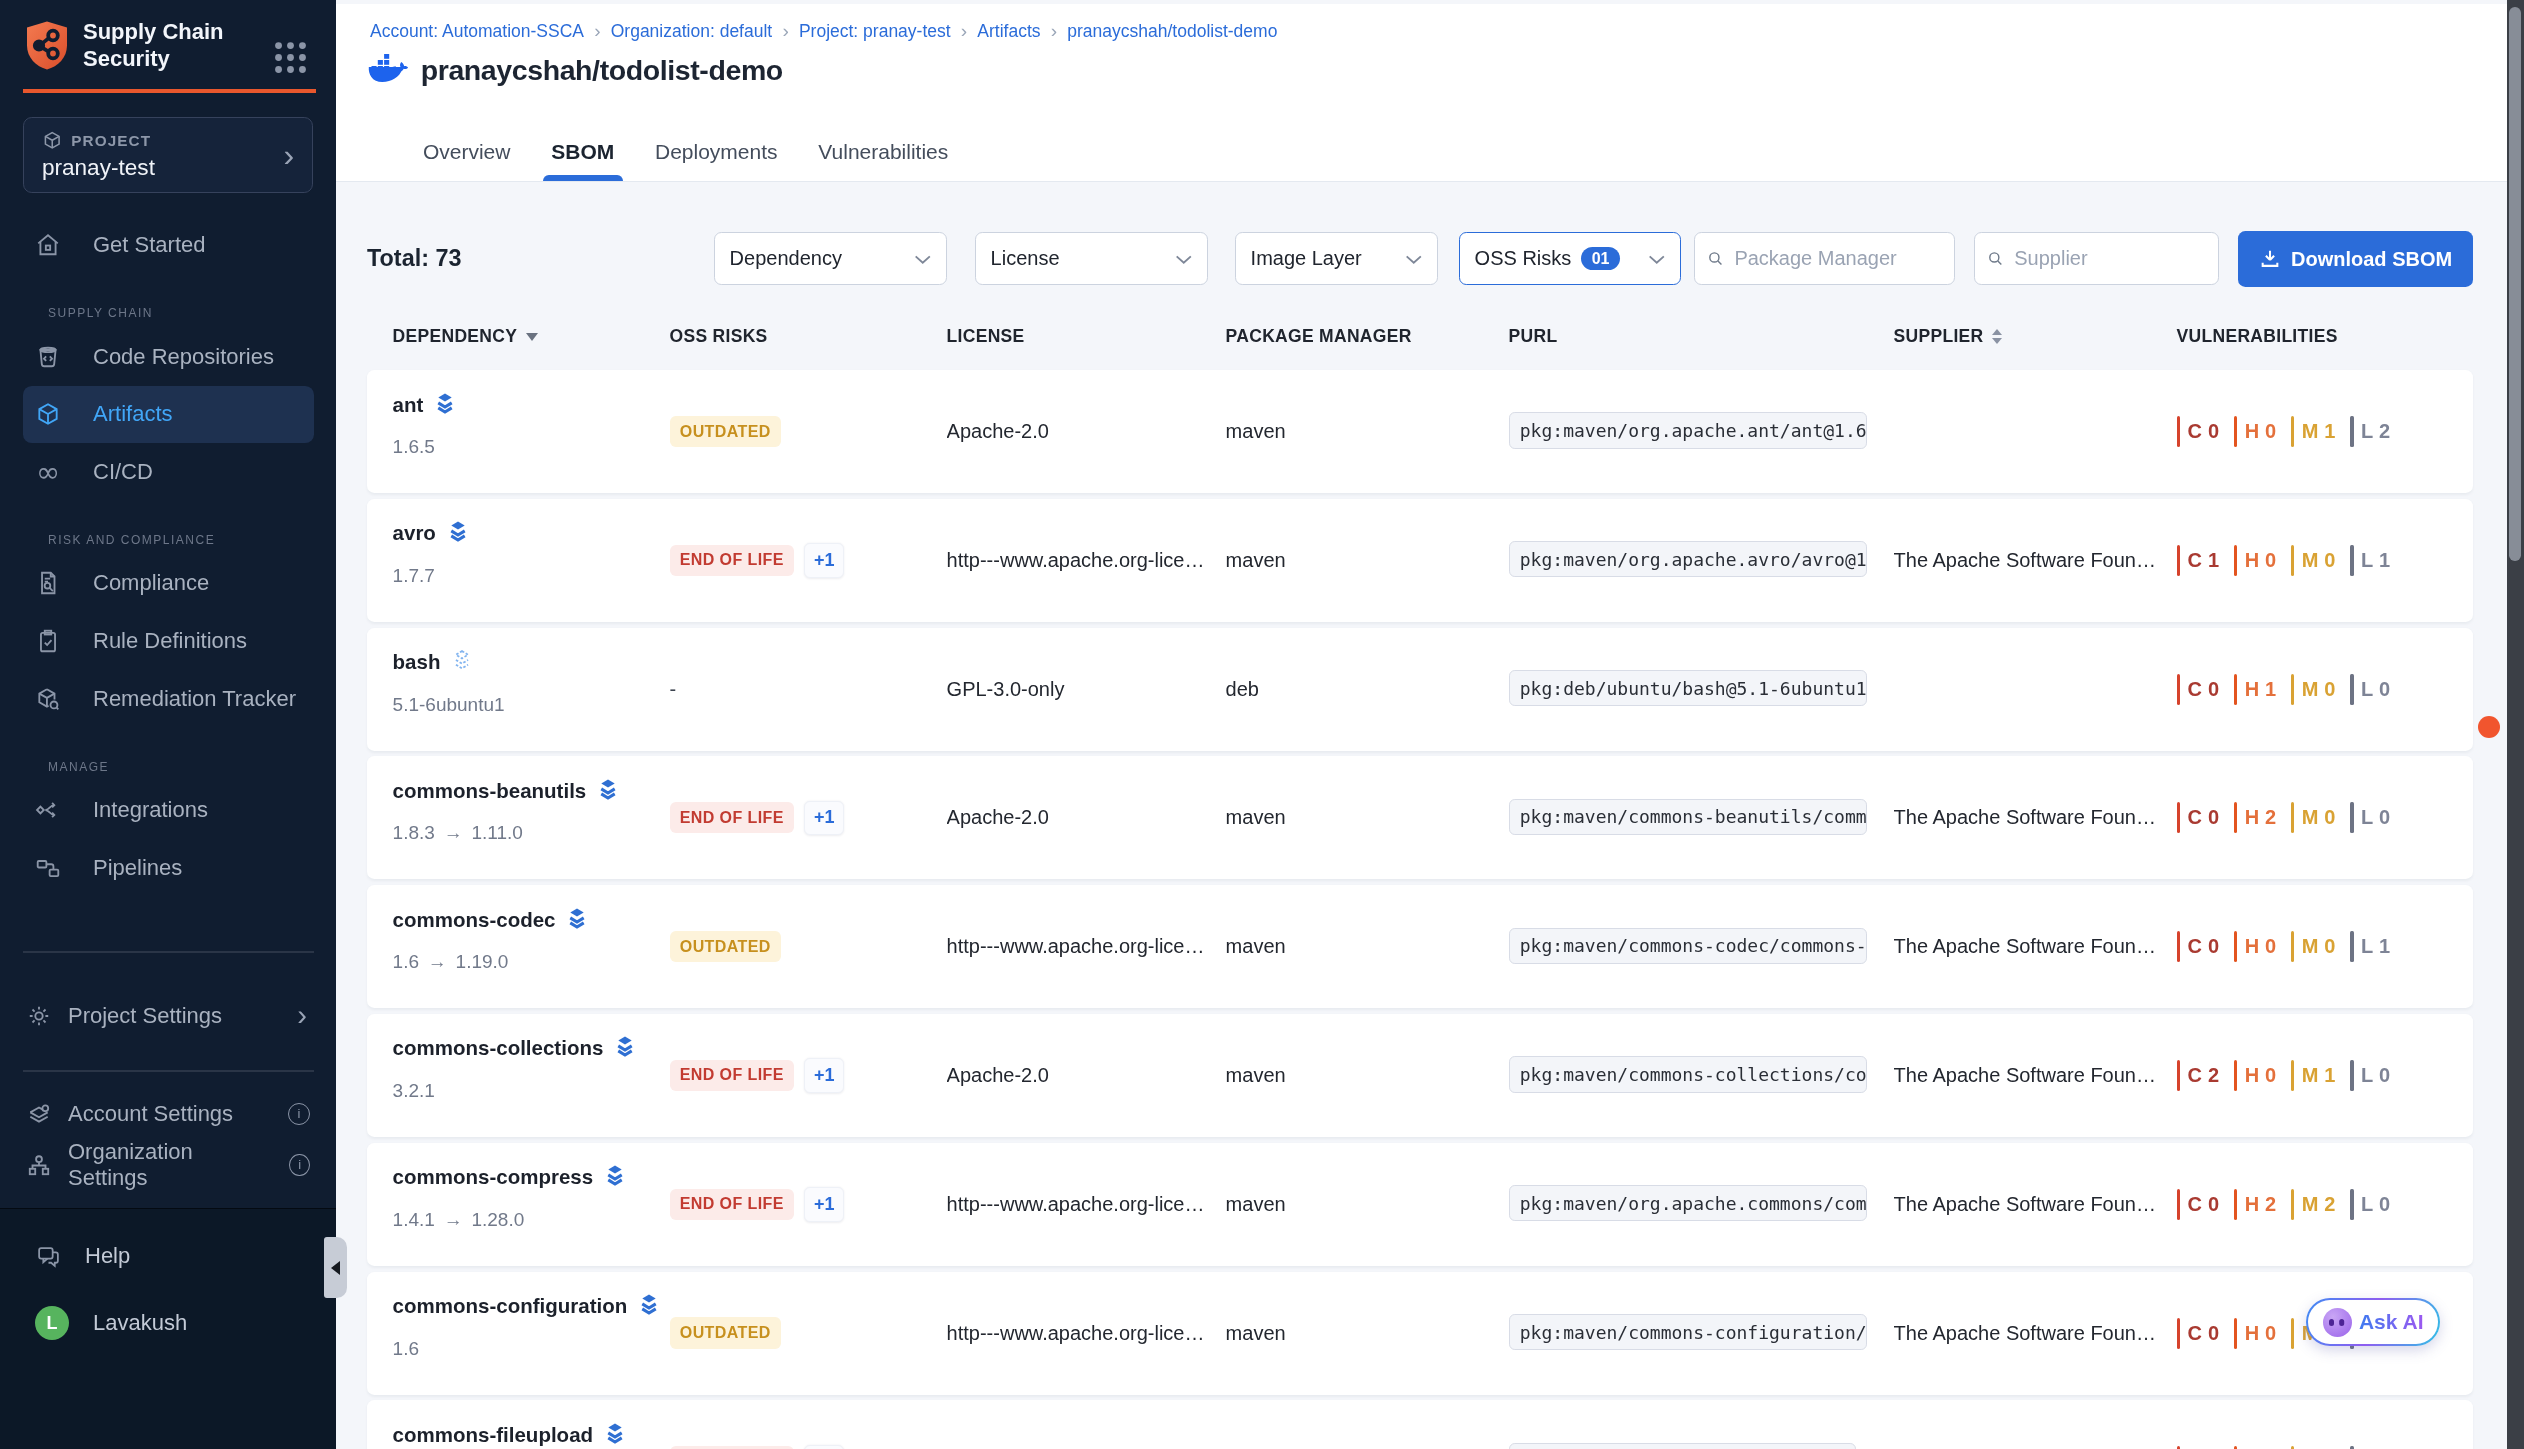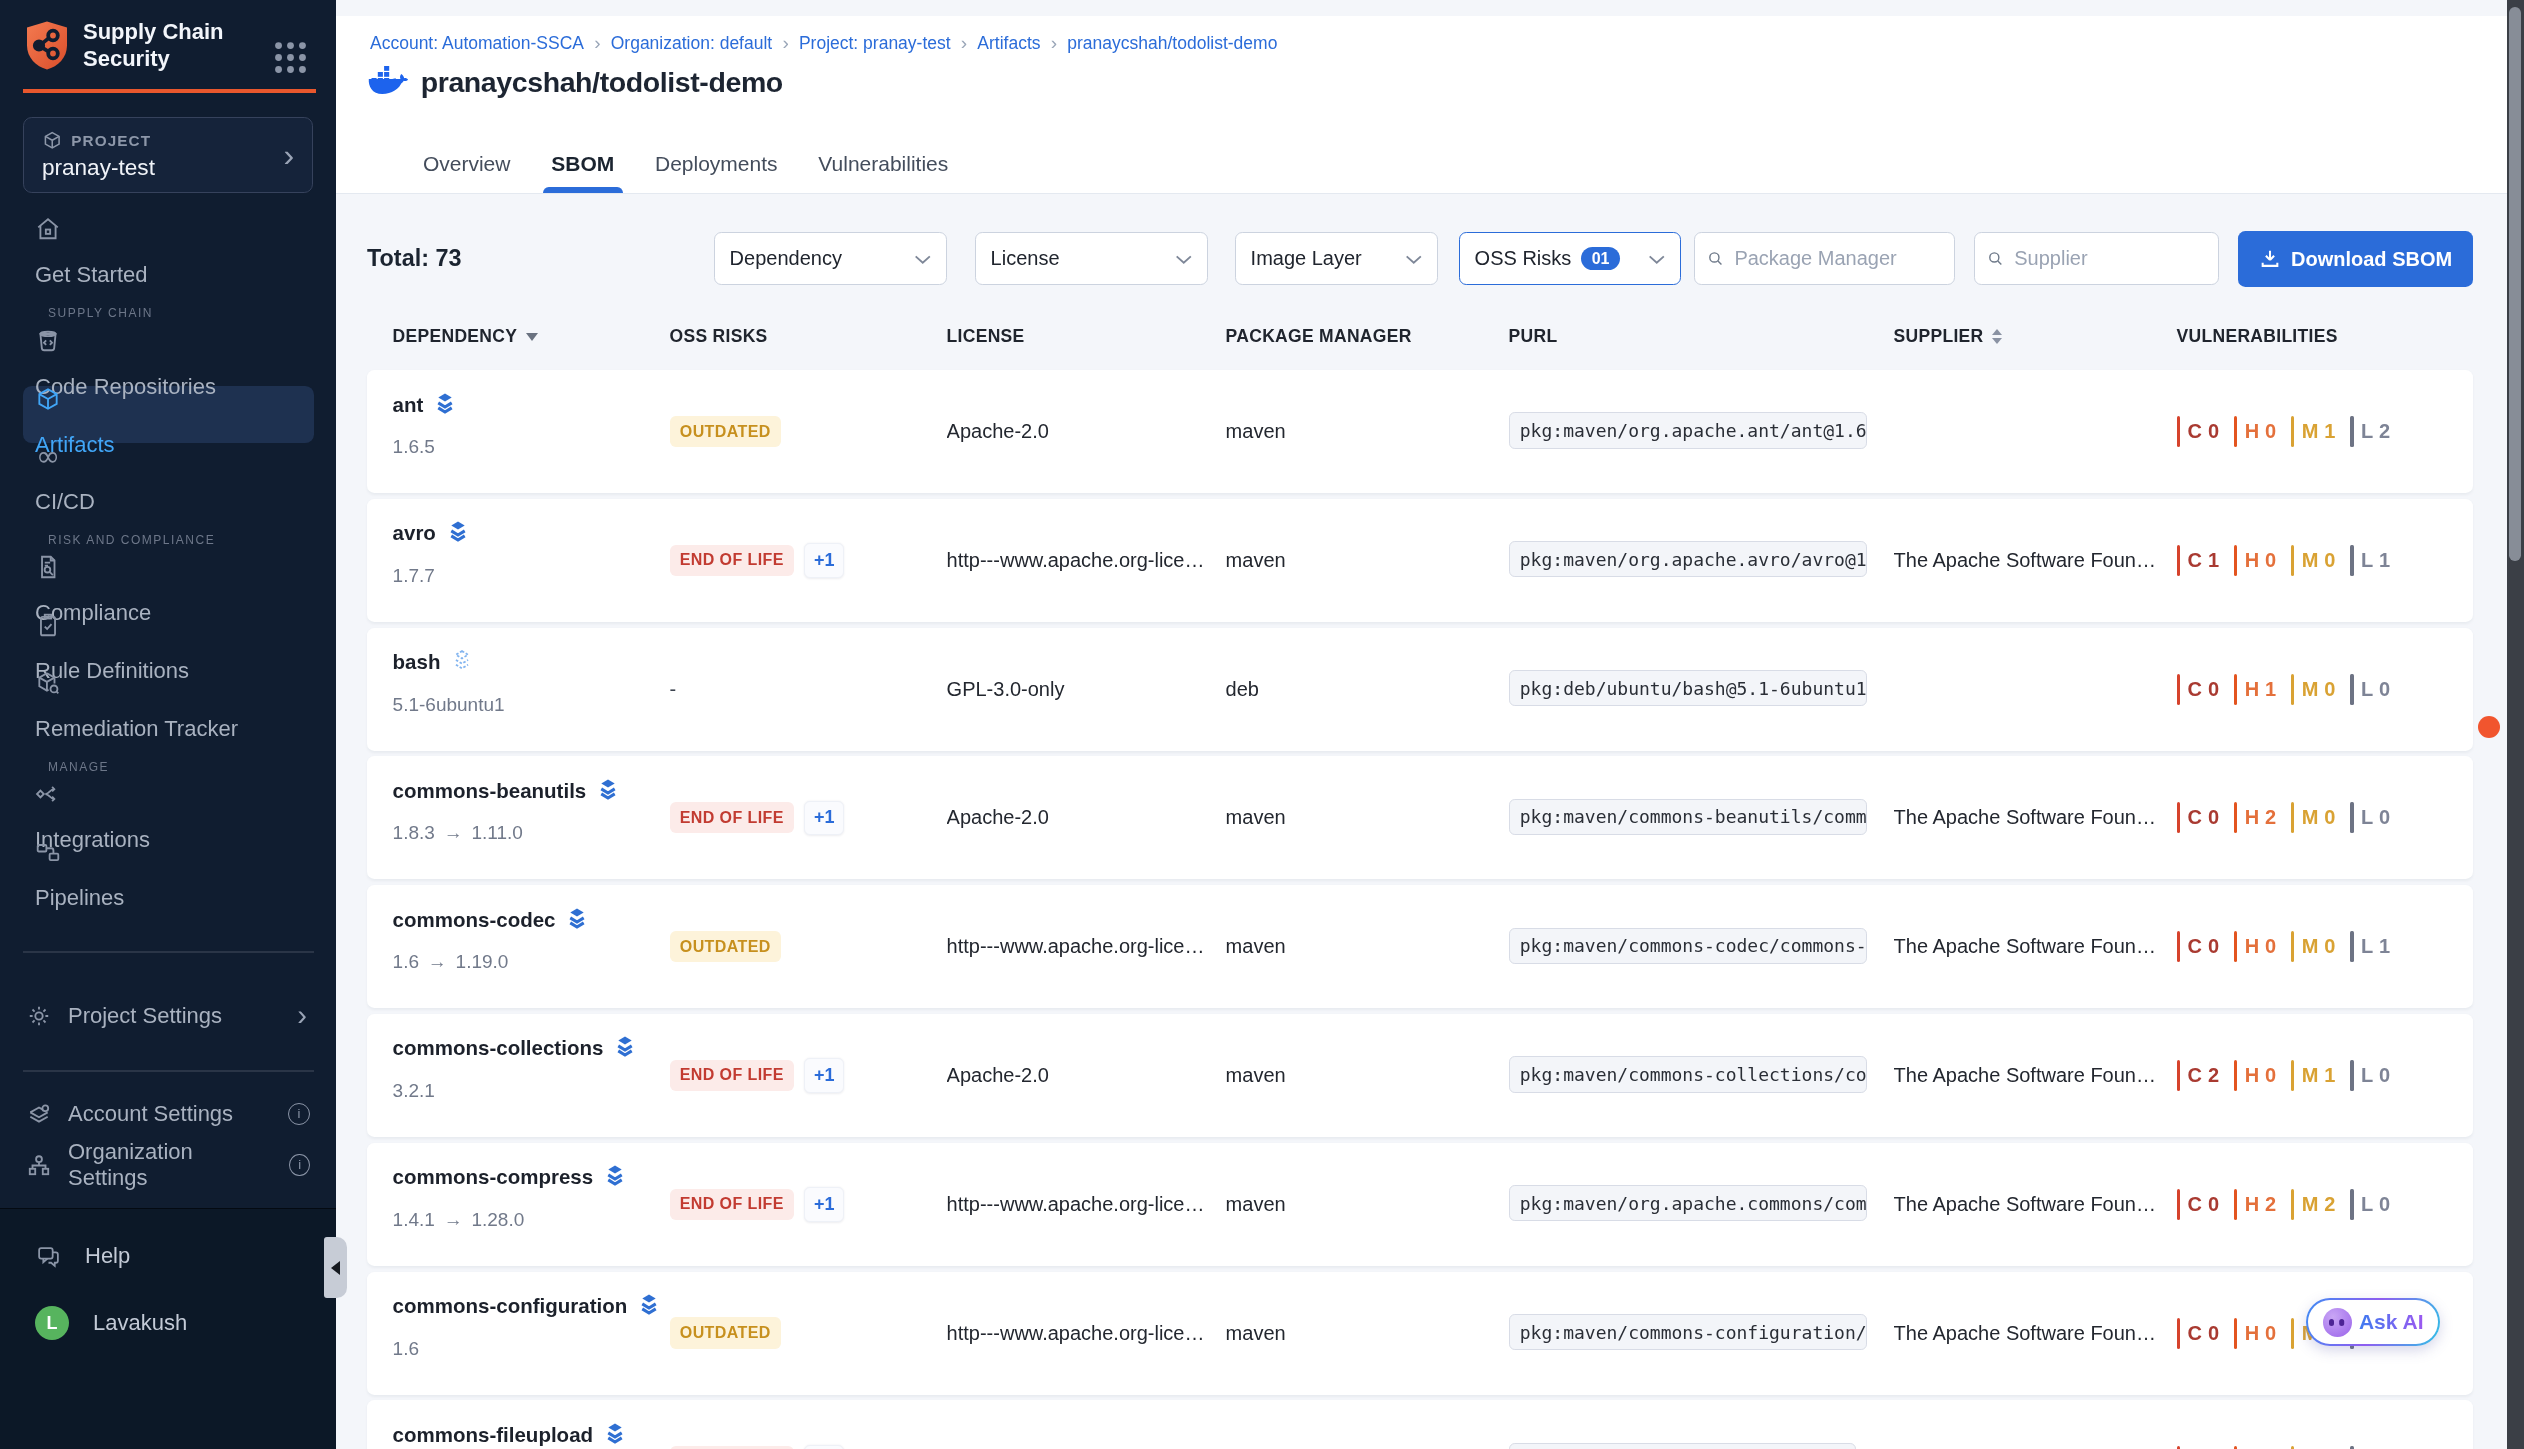--- a/index.html
+++ b/index.html
@@ -16,22 +16,22 @@
   .brand-underline{position:absolute;left:23.4px;right:20.5px;top:89px;height:3.7px;background:#e8572d;}
 
   .project-card{position:absolute;left:23.4px;right:23.4px;top:117px;height:76px;border:1.5px solid #36425c;
     border-radius:8.8px;background:#15233a;cursor:pointer;}
   .pc-top{position:absolute;left:17.5px;top:11.7px;display:flex;align-items:center;gap:8.8px;}
   .pc-label{font-size:15.3px;font-weight:bold;letter-spacing:1.1px;color:#8d97a9;}
   .pc-name{position:absolute;left:17.5px;top:37px;font-size:22.6px;color:#f0f3f8;}
   .pc-chev{position:absolute;right:17.5px;top:17.5px;font-size:32px;color:#9aa4b6;line-height:38px;}
 
   .nav{position:absolute;top:193px;left:0;right:0;}
-  .nav-item{height:58px;display:flex;padding-left:35px;gap:20px;
-    font-size:22px;color:#a9b2c0;cursor:pointer;flex-direction:column;}
+  .nav-item{height:58px;display:flex;align-items:center;padding-left:35px;gap:32px;
+    font-size:22px;color:#a9b2c0;cursor:pointer;}
   .nav-item .nicon{width:26px;height:26px;flex:0 0 26px;display:flex;align-items:center;justify-content:center;color:#8b95a7;}
   .nav-item.active{background:#1e3150;color:#41a6f7;margin:0 22px 0 23.4px;padding-left:11.7px;border-radius:8.8px;height:57px;}
   .nav-item.active .nicon{color:#41a6f7;}
   .nav-sec{margin:32px 0 7.3px 48px;font-size:12px;letter-spacing:1.5px;color:#6d7789;}
   .nav .nav-item:first-child{margin-top:23.4px;}
   .inf{font-size:29px;line-height:26px;color:inherit;font-family:"DejaVu Sans",sans-serif;}
 
   .sb-divider{position:absolute;left:23.4px;right:22px;height:1.5px;background:#2a3547;}
   .d1{top:951px;} .d2{top:1070px;}
   .set-item{position:absolute;left:4px;right:0;height:53px;display:flex;align-items:center;
@@ -52,21 +52,21 @@
   .avatar{width:34px;height:34px;border-radius:50%;background:#57b45e;color:#fff;font-weight:bold;
     font-size:18px;display:flex;align-items:center;justify-content:center;flex:0 0 34px;}
 
   .collapse-handle{position:absolute;left:324px;top:1237px;width:23.4px;height:61px;background:#c7ccd6;
     border-radius:2.9px 10.2px 10.2px 2.9px;display:flex;align-items:center;justify-content:center;cursor:pointer;z-index:6;}
   .collapse-handle .tri{width:0;height:0;border-top:7.3px solid transparent;border-bottom:7.3px solid transparent;
     border-right:9.5px solid #15191f;}
 
   
   .main{position:absolute;left:336px;top:0;width:2189px;height:1449px;}
-  .topbar{position:absolute;left:0;top:16px;right:0;height:178px;background:#fff;border-bottom:1.5px solid #e4e9f0;}
+  .topbar{position:absolute;left:0;top:4px;right:0;height:178px;background:#fff;border-bottom:1.5px solid #e4e9f0;}
   .breadcrumb{position:absolute;left:34px;top:16px;display:flex;align-items:center;font-size:17.5px;}
   .bc-link{color:#2b6cd9;text-decoration:none;cursor:pointer;}
   .bc-sep{color:#9aa6b8;margin:0 10.2px;font-size:19px;}
   .title-row{position:absolute;left:31px;top:48px;display:flex;align-items:center;gap:11.7px;}
   .title-row h1{margin:0;font-size:28.5px;color:#1d2532;letter-spacing:-0.4px;}
   .tabs{position:absolute;left:84px;bottom:0;display:flex;gap:35px;}
   .tab{font-size:21px;color:#444d5c;padding:0 2.9px 17.5px;cursor:pointer;position:relative;}
   .tab.active{color:#1b2430;font-weight:bold;}
   .tab.active::after{content:"";position:absolute;left:-5.8px;right:-5.8px;bottom:0;height:5.8px;
     border-radius:5.8px 5.8px 0 0;background:#2b6cd9;}

